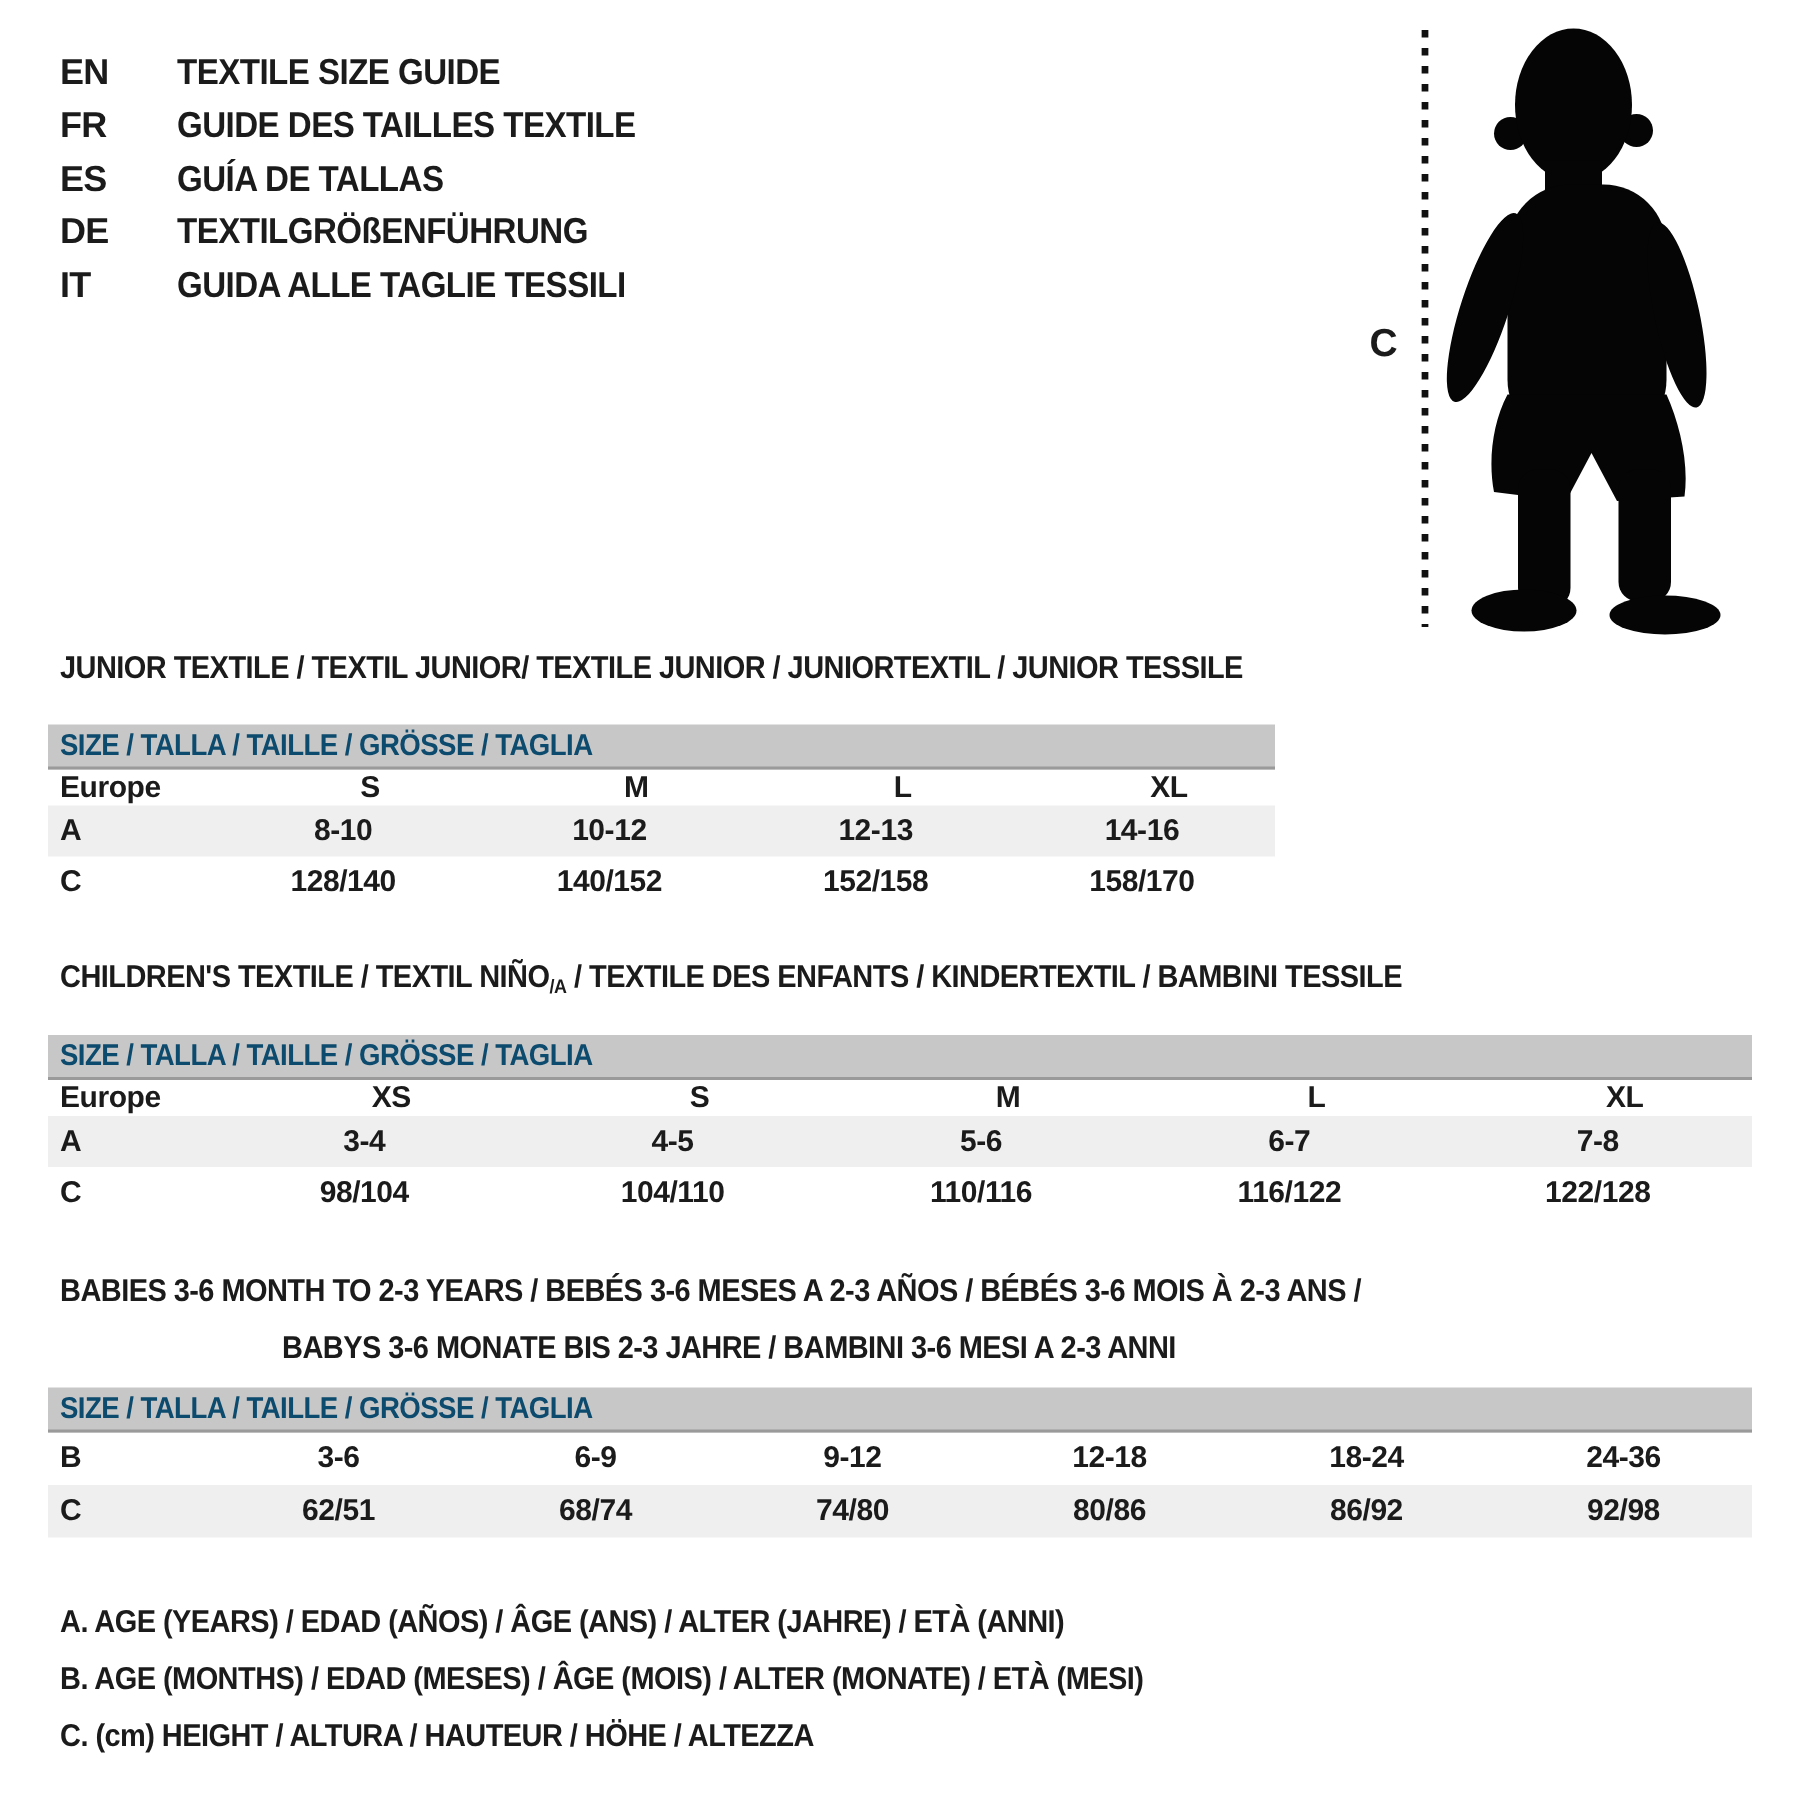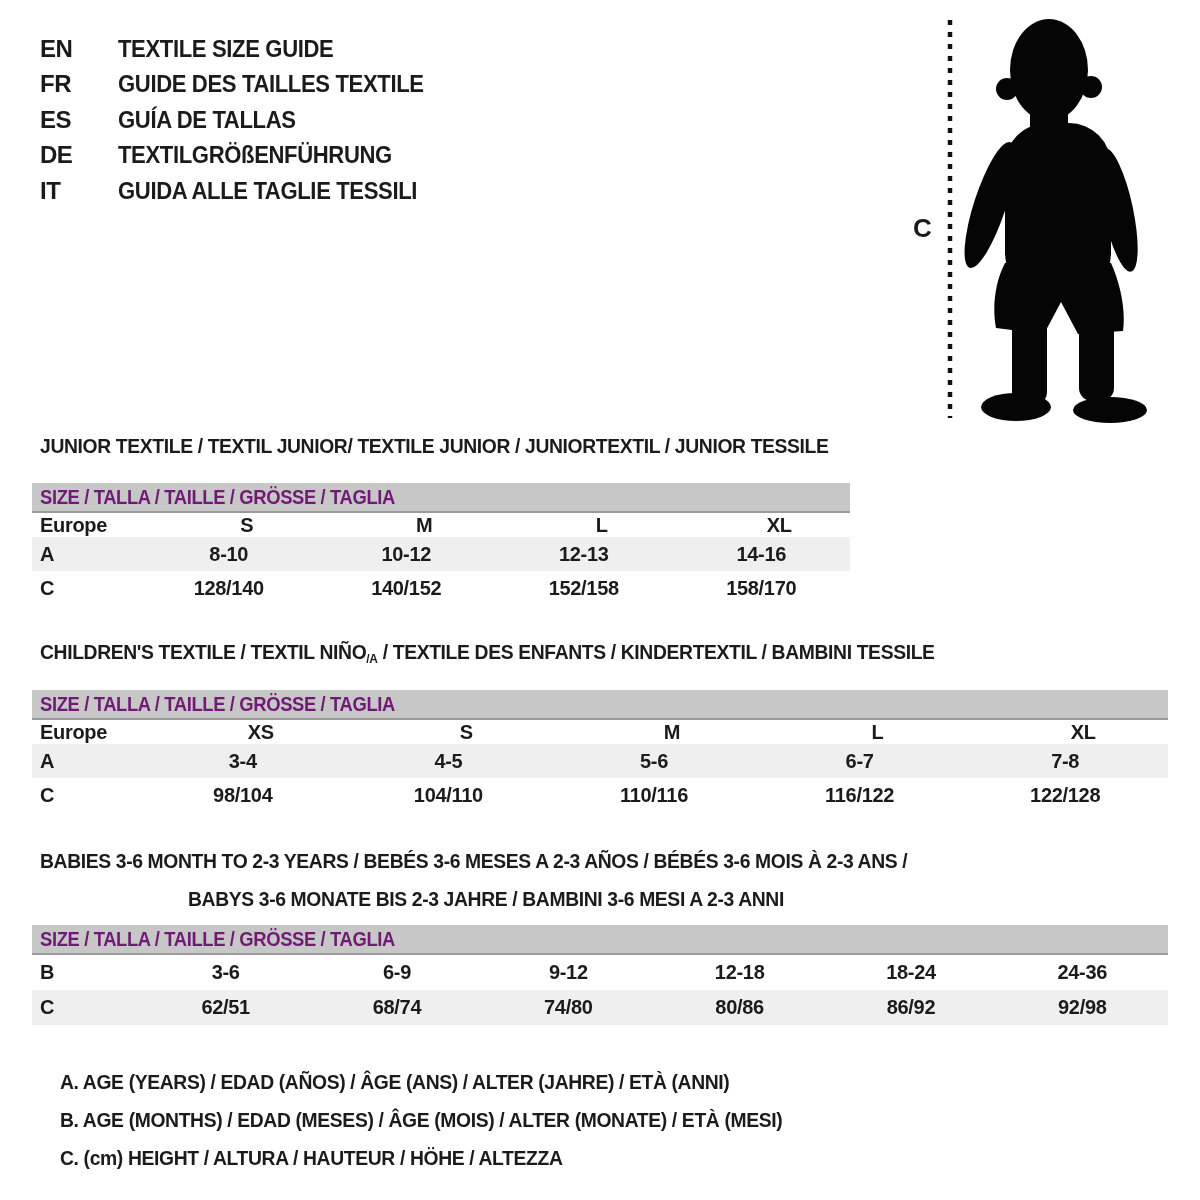--- a/index.html
+++ b/index.html
@@ -26,31 +26,31 @@
   .title-junior{top:434px;}
   .title-children{top:640px;}
   .title-babies{top:842px;line-height:38px;}
   .sub-a{font-size:13px;vertical-align:-4px;letter-spacing:-0.3px;}
 
   
   .tbl{position:absolute;left:32px;}
   .tbl-junior{top:483px;width:818px;}
   .tbl-children{top:690px;width:1136px;}
   .tbl-babies{top:925px;width:1136px;}
-  .tbl-header{height:30px;background:#c7c7c7;border-bottom:2px solid #9a9a9a;display:flex;align-items:center;padding-left:8px;box-sizing:border-box;font-size:20px;color:#701a75;}
+  .tbl-header{height:30px;background:#c7c7c7;border-bottom:2px solid #9a9a9a;display:flex;align-items:center;padding-left:8px;box-sizing:border-box;font-size:20px;color:#0c4a6e;}
   .tbl-row{display:flex;align-items:center;font-size:20px;letter-spacing:-0.3px;}
   .row-h36{height:24px;gap:36px;}
   .row-h34{height:34px;}
   .row-h35{height:35px;}
   .row-shaded{background:#efefef;}
   .cell-label{width:108px;padding-left:8px;box-sizing:border-box;}
   .cell{flex:1;text-align:center;}
 
   
-  .legend-block{position:absolute;left:40px;top:1063px;margin-left:20px;}
+  .legend-block{position:absolute;left:40px;top:1063px;}
   .legend-line{height:38px;display:flex;align-items:center;font-size:21px;}
 </style>
 </head>
 <body>
 
 <div class="page">
 
   <div class="lang-block">
     <div class="lang-row">
       <span class="lang-code">EN</span>

